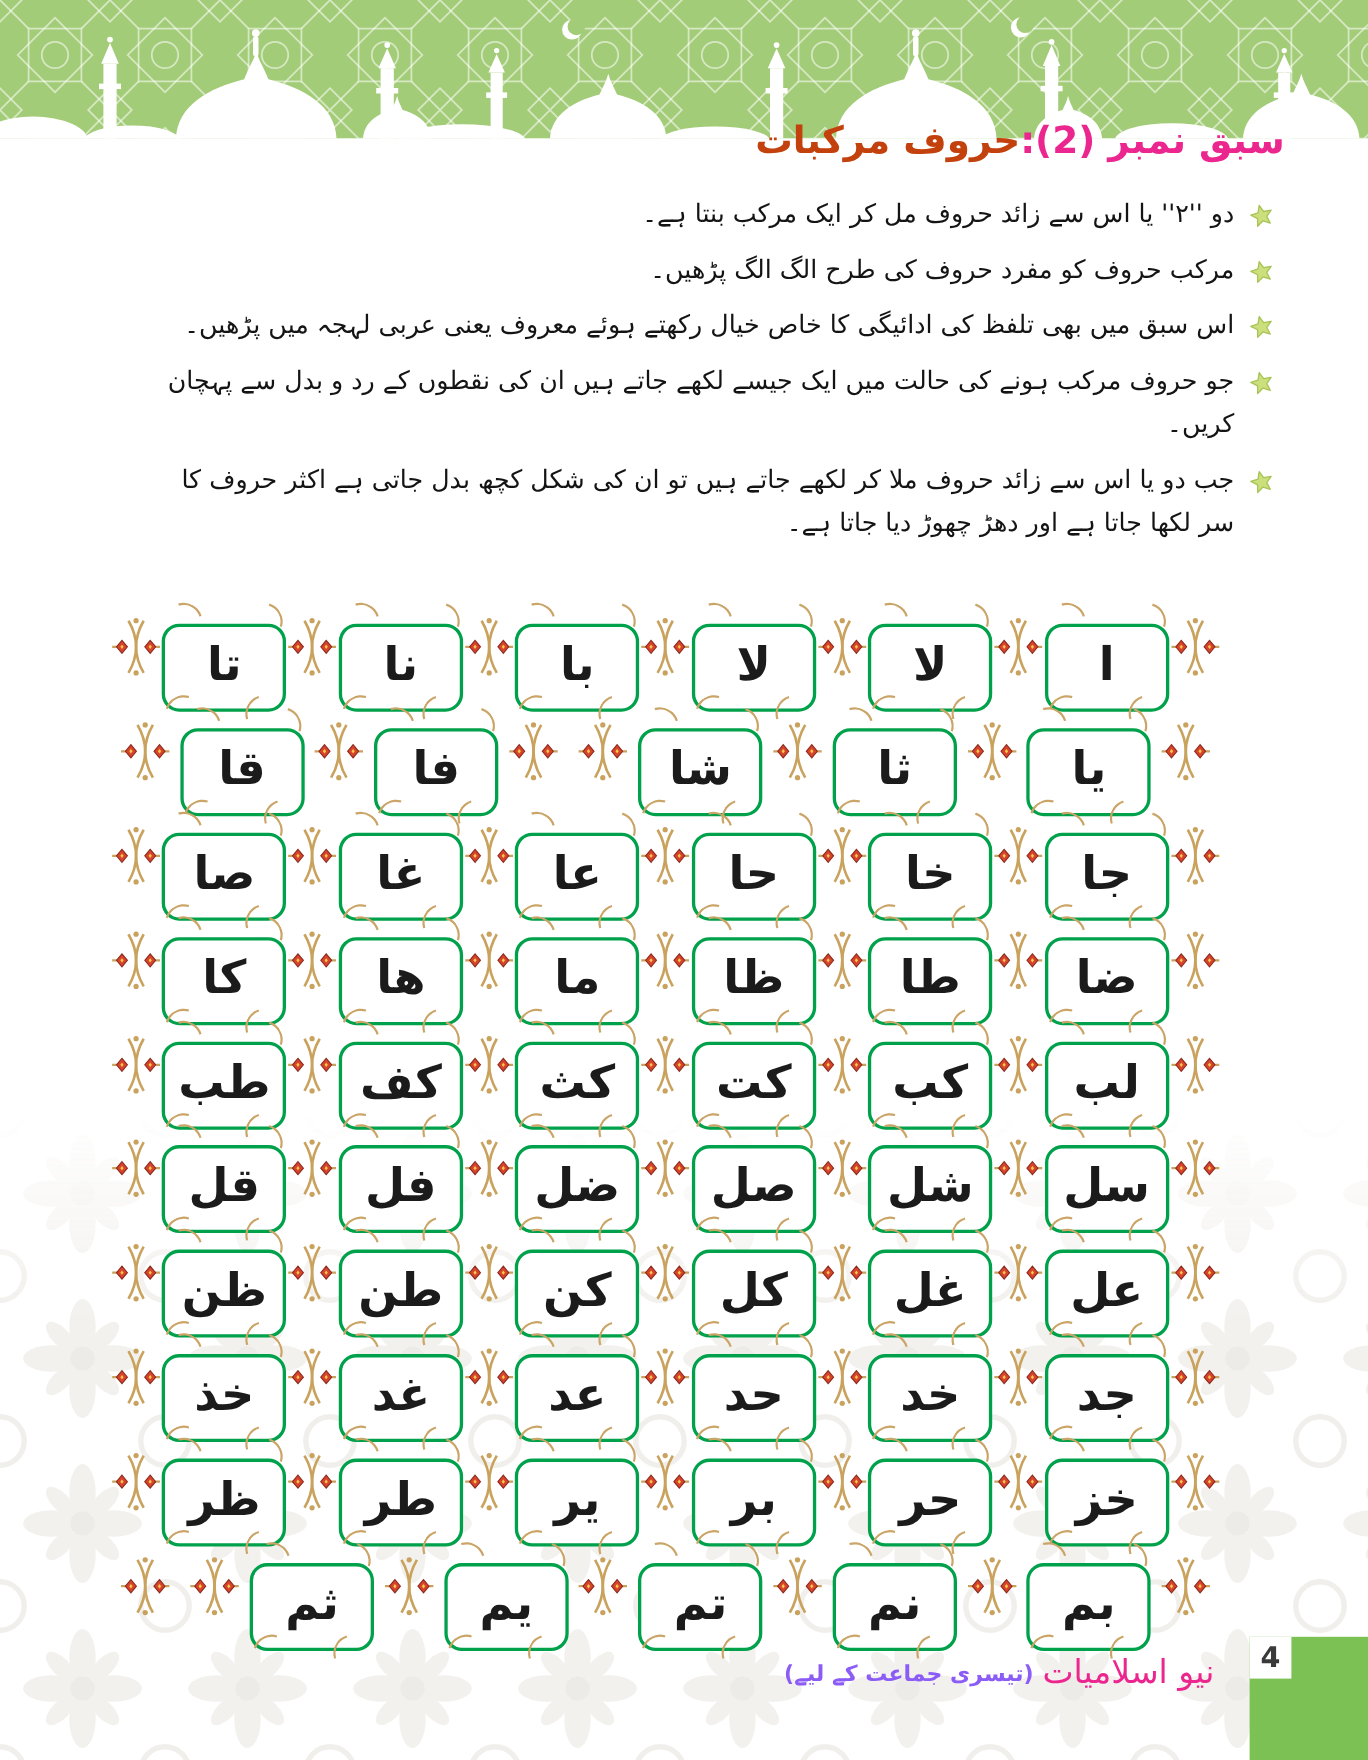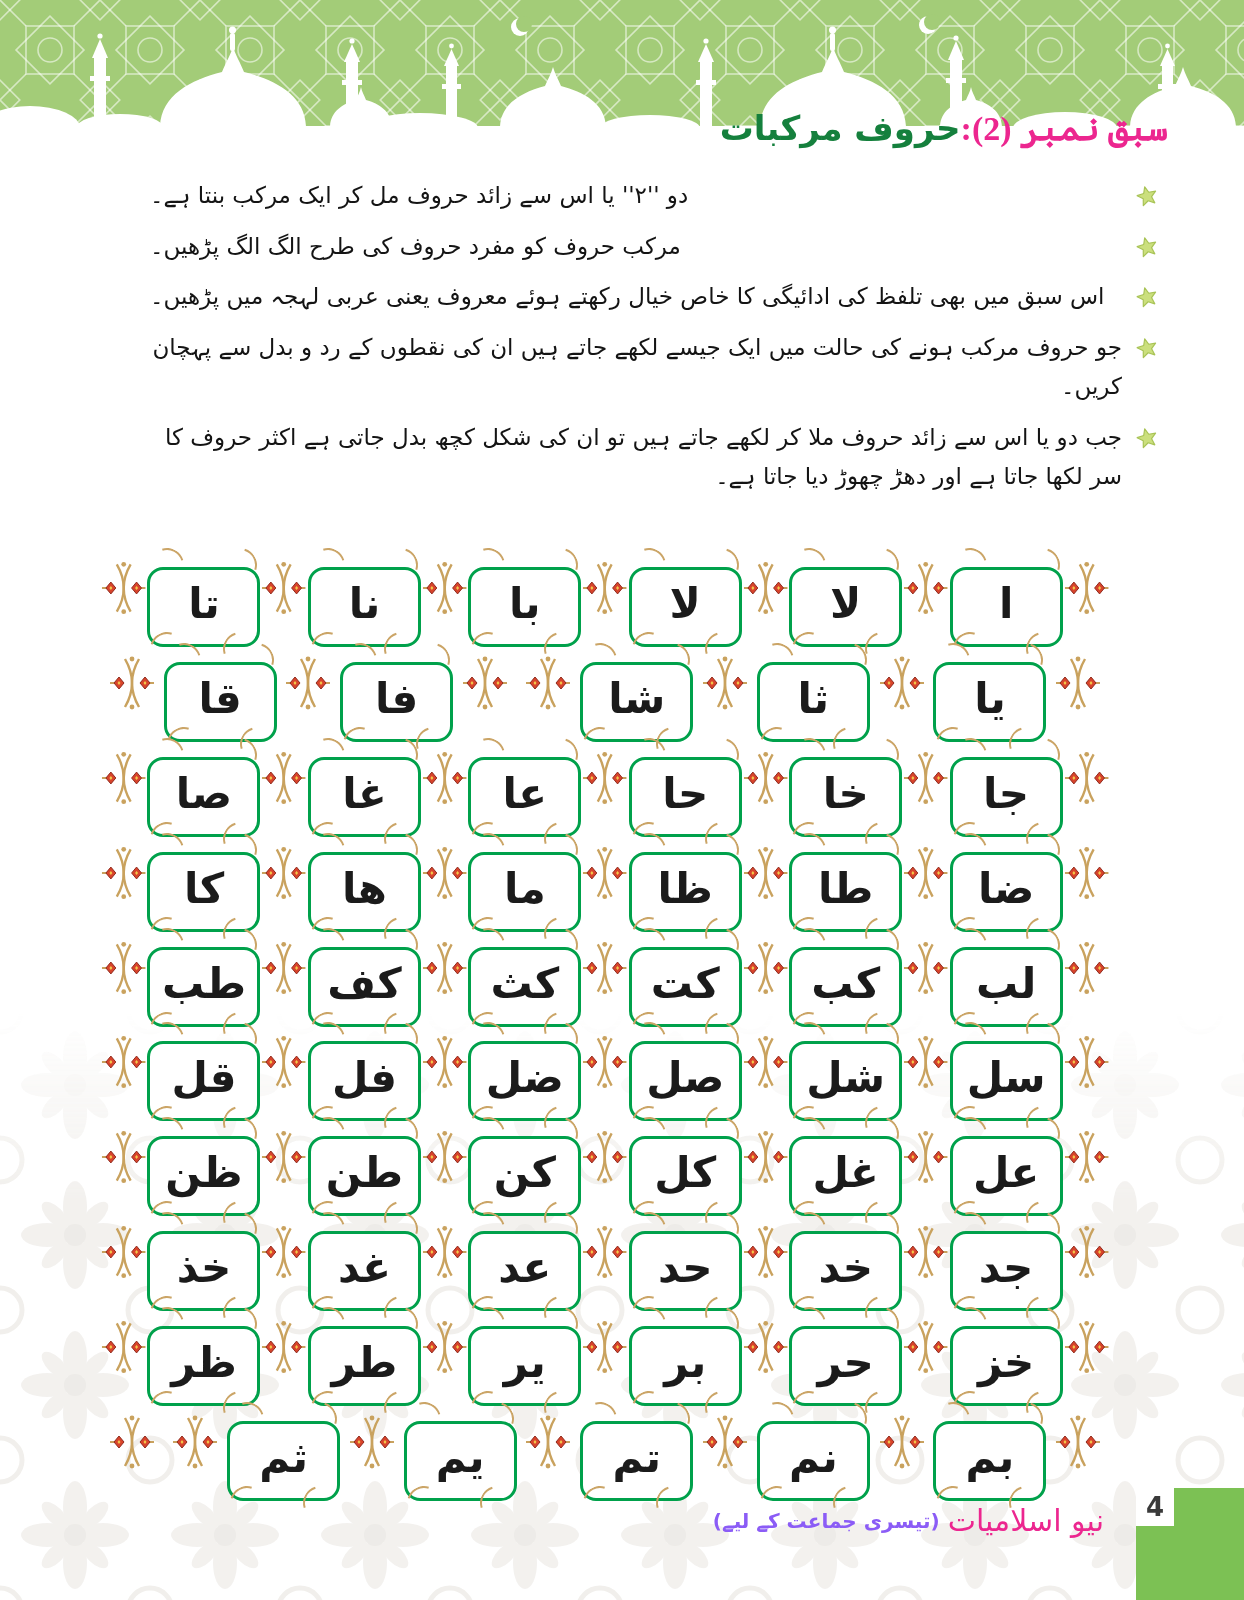--- a/index.html
+++ b/index.html
@@ -10,28 +10,28 @@
   .damask { position:absolute; left:0; right:0; top:1010px; bottom:0; z-index:0; opacity:.85;
     -webkit-mask-image:linear-gradient(to bottom, transparent, #000 32%);
     mask-image:linear-gradient(to bottom, transparent, #000 32%); }
 
   
   .header-band { position:absolute; top:0; left:0; width:1244px; height:126px; z-index:1; }
 
   
   .lesson-title { position:absolute; top:108px; right:76px; z-index:3; direction:rtl;
     font-size:34px; font-weight:bold; white-space:nowrap; }
-  .t-pink { color:#EC268F;font-family:Liberation Serif, serif; }
-  .t-blue { color:#15803d; }
+  .t-pink { color:#EC268F; }
+  .t-blue { color:#c2410c; }
 
   
   .bullets { position:absolute; top:176px; right:86px; left:150px; z-index:2;
     direction:rtl; list-style:none; }
   .bullet { display:flex; align-items:flex-start; gap:14px; margin-bottom:11px;
-    font-size:23px; line-height:1.72; color:#141414;justify-content:space-between; }
+    font-size:23px; line-height:1.72; color:#141414; }
   .bullet .star { flex:0 0 auto; margin-top:9px; }
   .bullet-text { display:block; }
 
   
   .grid { position:absolute; top:548px; left:100px; width:1010px; height:934px; z-index:2;
     display:flex; flex-direction:column; justify-content:space-between; direction:rtl; }
   .grid-row { display:flex; align-items:center; height:80px; }
   .cell { position:relative; flex:0 0 113px; height:80px; background:#fff;
     border:3.5px solid #00A14B; border-radius:16px;
     display:flex; align-items:center; justify-content:center;margin-top:38px; }

